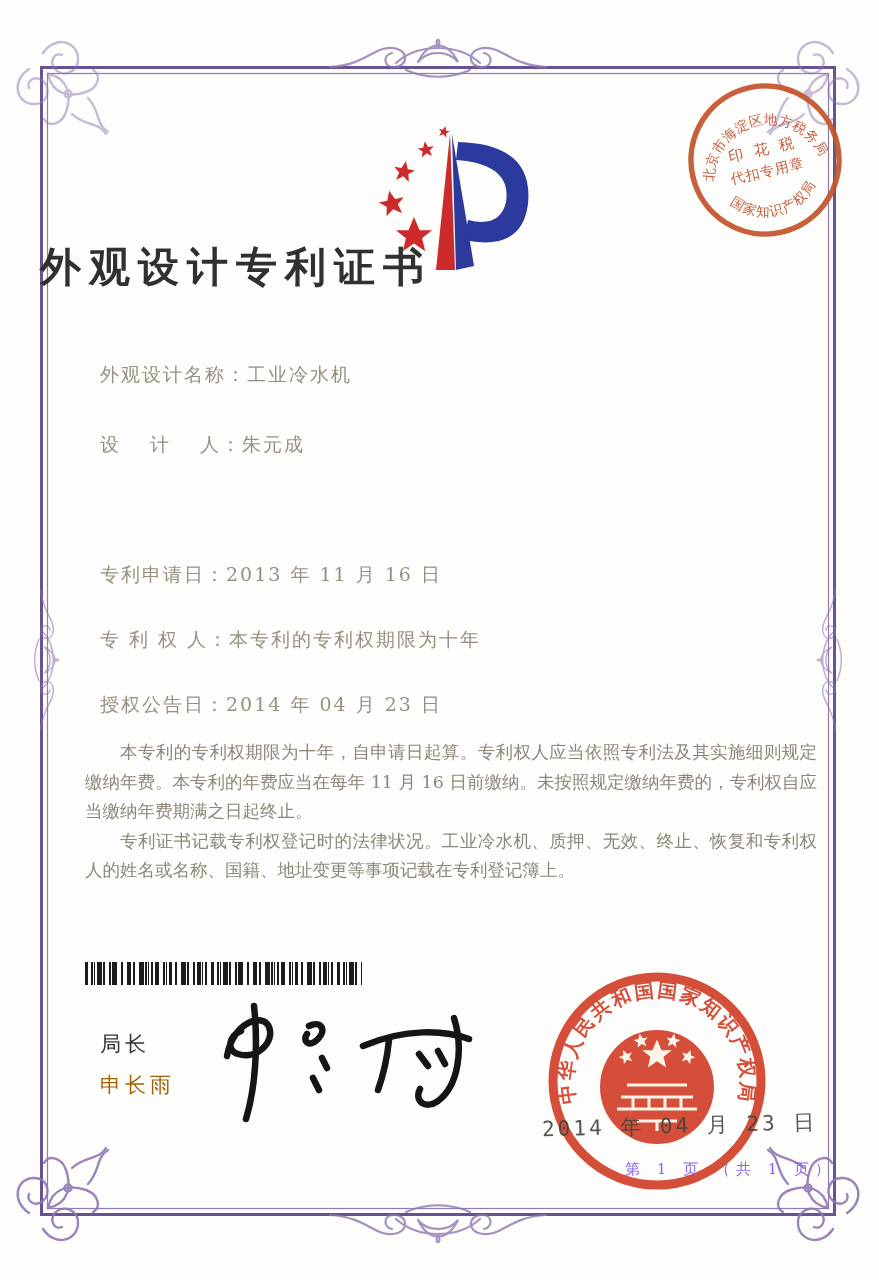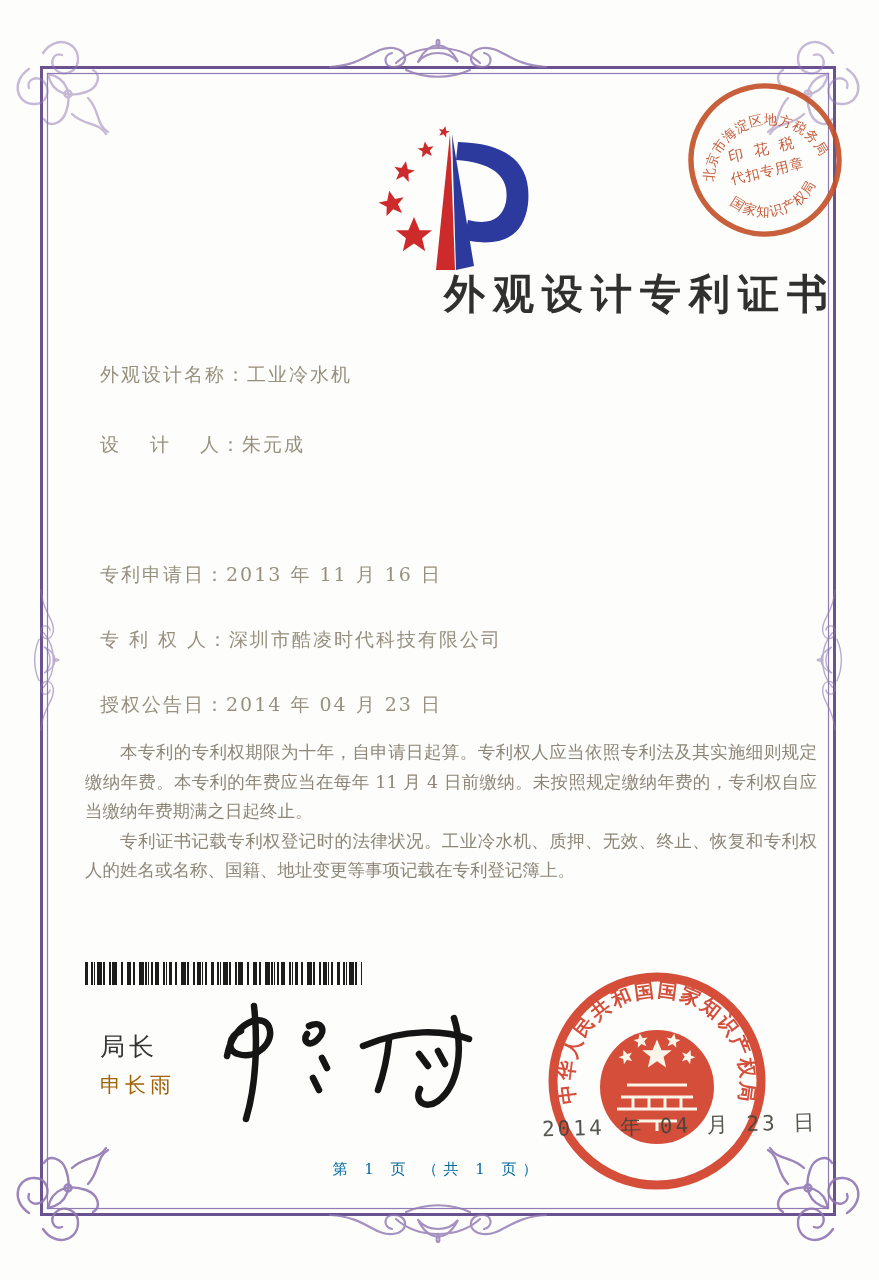--- a/index.html
+++ b/index.html
@@ -11,56 +11,55 @@
   }
   .abs{position:absolute;}
   
   .frame-svg{left:0;top:0;width:879px;height:1280px;pointer-events:none;}
   .cert-number{
     left:78px;top:110px;font-size:18px;letter-spacing:3px;
     color:#9b9384;white-space:nowrap;
   }
   .logo-svg{left:352px;top:120px;width:190px;height:172px;}
   .title{
-    left:40px;top:240px;width:796px;text-align:right;
+    left:40px;top:240px;width:796px;text-align:left;
     font-size:41px;font-weight:bold;letter-spacing:8px;color:#30302e;
     font-family:"DejaVu Sans","Liberation Sans",sans-serif;
-    margin-top:27px;
   }
   .tax-stamp{left:683px;top:78px;width:164px;height:164px;transform:rotate(-13deg);opacity:.92;}
   .field{
     left:100px;font-size:19px;letter-spacing:2px;color:#98907f;white-space:nowrap;
   }
   .f0{top:362px}.f1{top:432px}.f2{top:497px}.f3{top:562px}.f4{top:627px}.f5{top:692px}
   .paras{
     left:85px;top:738px;width:732px;font-size:17.5px;line-height:29.5px;
     color:#8d8679;text-align:justify;
   }
   .paras p{margin:0;text-indent:2em;}
   .barcode{
     left:85px;top:962px;width:277px;height:23px;
     background-image:
       repeating-linear-gradient(90deg,#1c1c1c 0 2px,transparent 2px 6px),
       repeating-linear-gradient(90deg,#1c1c1c 0 1px,transparent 1px 9px),
       repeating-linear-gradient(90deg,#1c1c1c 0 3px,transparent 3px 14px);
   }
-  .sig-title{left:100px;top:1030px;font-size:25px;letter-spacing:4px;color:#343432;
+  .sig-title{left:100px;top:1030px;font-size:21px;letter-spacing:4px;color:#343432;
     font-family:"DejaVu Sans","Liberation Sans",sans-serif;}
   .sig-name{left:100px;top:1071px;font-size:21px;letter-spacing:4px;color:#a16207;
     font-family:"DejaVu Sans","Liberation Sans",sans-serif;}
   .sig-svg{left:205px;top:1000px;width:275px;height:125px;}
   .office-seal{left:528px;top:952px;width:258px;height:258px;opacity:.95;}
   .seal-date{
     left:542px;top:1112px;width:250px;font-size:21px;letter-spacing:3px;
     color:#45443c;transform:rotate(-1.5deg);white-space:nowrap;
     font-family:"DejaVu Sans Mono","Liberation Mono",monospace;opacity:.9;
   }
   .footer{
-    left:40px;top:1160px;width:796px;text-align:center;
-    font-size:15px;letter-spacing:6px;color:#0369a1;
+    left:40px;top:1160px;width:796px;text-align:right;
+    font-size:15px;letter-spacing:6px;color:#8b5cf6;
   }
 </style>
 </head>
 <body>
 
 <div class="page">
 
   <svg class="abs frame-svg" viewBox="0 0 879 1280" xmlns="http://www.w3.org/2000/svg">
     <defs>
       <g id="orn-corner" stroke="#9077b2" fill="none" stroke-width="2.4" stroke-linecap="round">
@@ -124,25 +123,25 @@
     <text font-size="13.5" fill="#bf4e2a" letter-spacing="1" font-family="DejaVu Sans, sans-serif">
       <textPath href="#taxBot" startOffset="50%" text-anchor="middle">国家知识产权局</textPath>
     </text>
     <text x="0" y="-6" text-anchor="middle" font-size="15" fill="#bf4e2a" letter-spacing="3" font-family="DejaVu Sans, sans-serif">印 花 税</text>
     <text x="0" y="16" text-anchor="middle" font-size="14" fill="#bf4e2a" letter-spacing="1" font-family="DejaVu Sans, sans-serif">代扣专用章</text>
   </svg>
 
   <div class="abs field f1">设　 计　 人：朱元成</div>
   <div class="abs field f0">外观设计名称：工业冷水机</div>
   <div class="abs field f3">专利申请日：2013 年 11 月 16 日</div>
-  <div class="abs field f4">专 利 权 人：深圳市酷凌时代科技有限公司</div>
+  <div class="abs field f4">专 利 权 人：本专利的专利权期限为十年</div>
   <div class="abs field f5">授权公告日：2014 年 04 月 23 日</div>
 
   <div class="abs paras">
-    <p>本专利的专利权期限为十年，自申请日起算。专利权人应当依照专利法及其实施细则规定缴纳年费。本专利的年费应当在每年 11 月 4 日前缴纳。未按照规定缴纳年费的，专利权自应当缴纳年费期满之日起终止。</p>
+    <p>本专利的专利权期限为十年，自申请日起算。专利权人应当依照专利法及其实施细则规定缴纳年费。本专利的年费应当在每年 11 月 16 日前缴纳。未按照规定缴纳年费的，专利权自应当缴纳年费期满之日起终止。</p>
     <p>专利证书记载专利权登记时的法律状况。工业冷水机、质押、无效、终止、恢复和专利权人的姓名或名称、国籍、地址变更等事项记载在专利登记簿上。</p>
   </div>
 
   <div class="abs barcode"></div>
 
   <div class="abs sig-title">局长</div>
   <div class="abs sig-name">申长雨</div>
 
   <svg class="abs sig-svg" viewBox="0 0 275 125" xmlns="http://www.w3.org/2000/svg" fill="none" stroke="#151515" stroke-width="6.5" stroke-linecap="round">
     <path d="M22,56 C28,22 58,12 64,27 C70,42 52,60 33,54 C21,50 24,36 36,31"></path>

